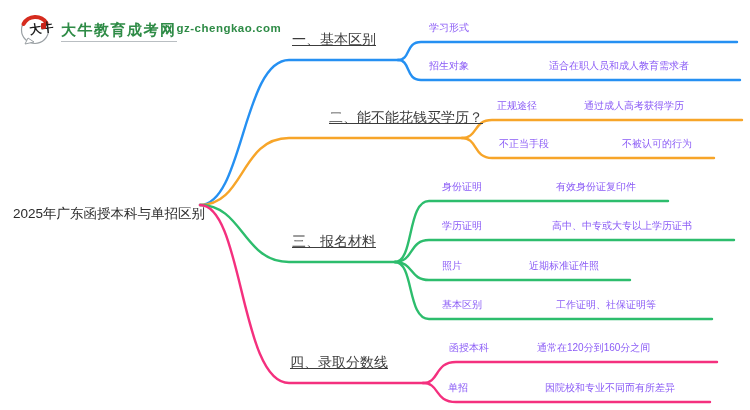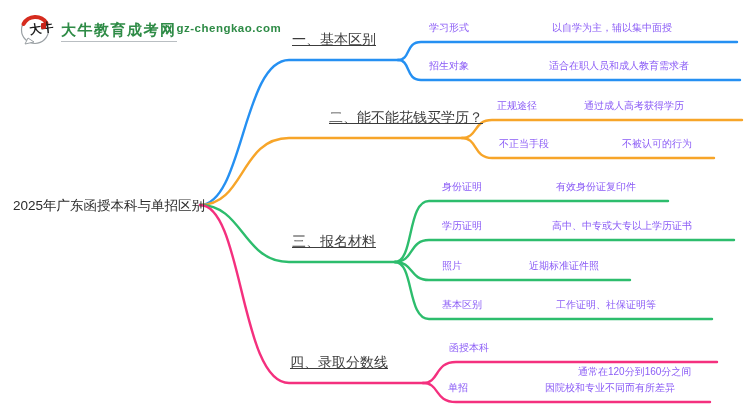--- a/index.html
+++ b/index.html
@@ -10,21 +10,21 @@
   
   .logo{position:absolute;left:18px;top:12px;display:flex;align-items:center;gap:7px;}
   .logo-icon{width:36px;height:38px;flex:0 0 auto;}
   .logo-text{display:flex;flex-direction:row;}
   .logo-name{font-size:15px;font-weight:bold;color:#2e8b46;letter-spacing:1.5px;
     border-bottom:1.5px solid #b9bec2;padding-bottom:2px;line-height:18px;}
   .logo-url{font-size:11.5px;font-weight:bold;color:#2e8b46;letter-spacing:.5px;margin-top:1px;}
   
   svg.connectors{position:absolute;left:0;top:0;}
   .node{position:absolute;color:#8b5cf6;font-size:10px;line-height:16px;white-space:nowrap;}
-  .root-label{position:absolute;left:13px;top:197px;font-size:13.5px;line-height:17px;
+  .root-label{position:absolute;left:13px;top:205px;font-size:13.5px;line-height:17px;
     color:#2b2b2b;white-space:nowrap;}
   .branch-label{position:absolute;color:#3c3c3c;font-size:14px;line-height:17px;white-space:nowrap;text-decoration:underline;}
 </style>
 </head>
 <body>
 
 <div id="canvas">
 
   <div class="logo">
     <svg class="logo-icon" viewBox="0 0 36 38">
@@ -58,21 +58,20 @@
 
     <path d="M200,205 C243,205 240,383 289,383 L423,383" stroke="#f4307e"></path>
     <path d="M423,383 C440,383 434,362 456,362 L717,362" stroke="#f4307e"></path>
     <path d="M423,383 C440,383 434,402 456,402 L710,402" stroke="#f4307e"></path>
   </svg>
 
   <div class="root-label">2025年广东函授本科与单招区别</div>
 
   <div class="branch-label" style="left:292px;top:31px;">一、基本区别</div>
   <div class="node" style="left:429px;top:20px;">学习形式</div>
-  <div class="node" style="left:552px;top:20px;">以自学为主，辅以集中面授</div>
   <div class="node" style="left:429px;top:58px;">招生对象</div>
   <div class="node" style="left:549px;top:58px;">适合在职人员和成人教育需求者</div>
 
   <div class="branch-label" style="left:292px;top:109px;margin-left:37px;">二、能不能花钱买学历？</div>
   <div class="node" style="left:497px;top:98px;">正规途径</div>
   <div class="node" style="left:584px;top:98px;">通过成人高考获得学历</div>
   <div class="node" style="left:499px;top:136px;">不正当手段</div>
   <div class="node" style="left:622px;top:136px;">不被认可的行为</div>
 
   <div class="branch-label" style="left:292px;top:233px;">三、报名材料</div>
@@ -80,17 +79,17 @@
   <div class="node" style="left:556px;top:179px;">有效身份证复印件</div>
   <div class="node" style="left:442px;top:218px;">学历证明</div>
   <div class="node" style="left:552px;top:218px;">高中、中专或大专以上学历证书</div>
   <div class="node" style="left:442px;top:258px;">照片</div>
   <div class="node" style="left:529px;top:258px;">近期标准证件照</div>
   <div class="node" style="left:442px;top:297px;">基本区别</div>
   <div class="node" style="left:556px;top:297px;">工作证明、社保证明等</div>
 
   <div class="branch-label" style="left:290px;top:354px;">四、录取分数线</div>
   <div class="node" style="left:449px;top:340px;">函授本科</div>
-  <div class="node" style="left:578px;top:340px;margin-top:24px;">通常在120分到160分之间</div>
+  <div class="node" style="left:537px;top:340px;">通常在120分到160分之间</div>
   <div class="node" style="left:448px;top:380px;">单招</div>
   <div class="node" style="left:545px;top:380px;">因院校和专业不同而有所差异</div>
 
 </div>
 
 </body></html>

